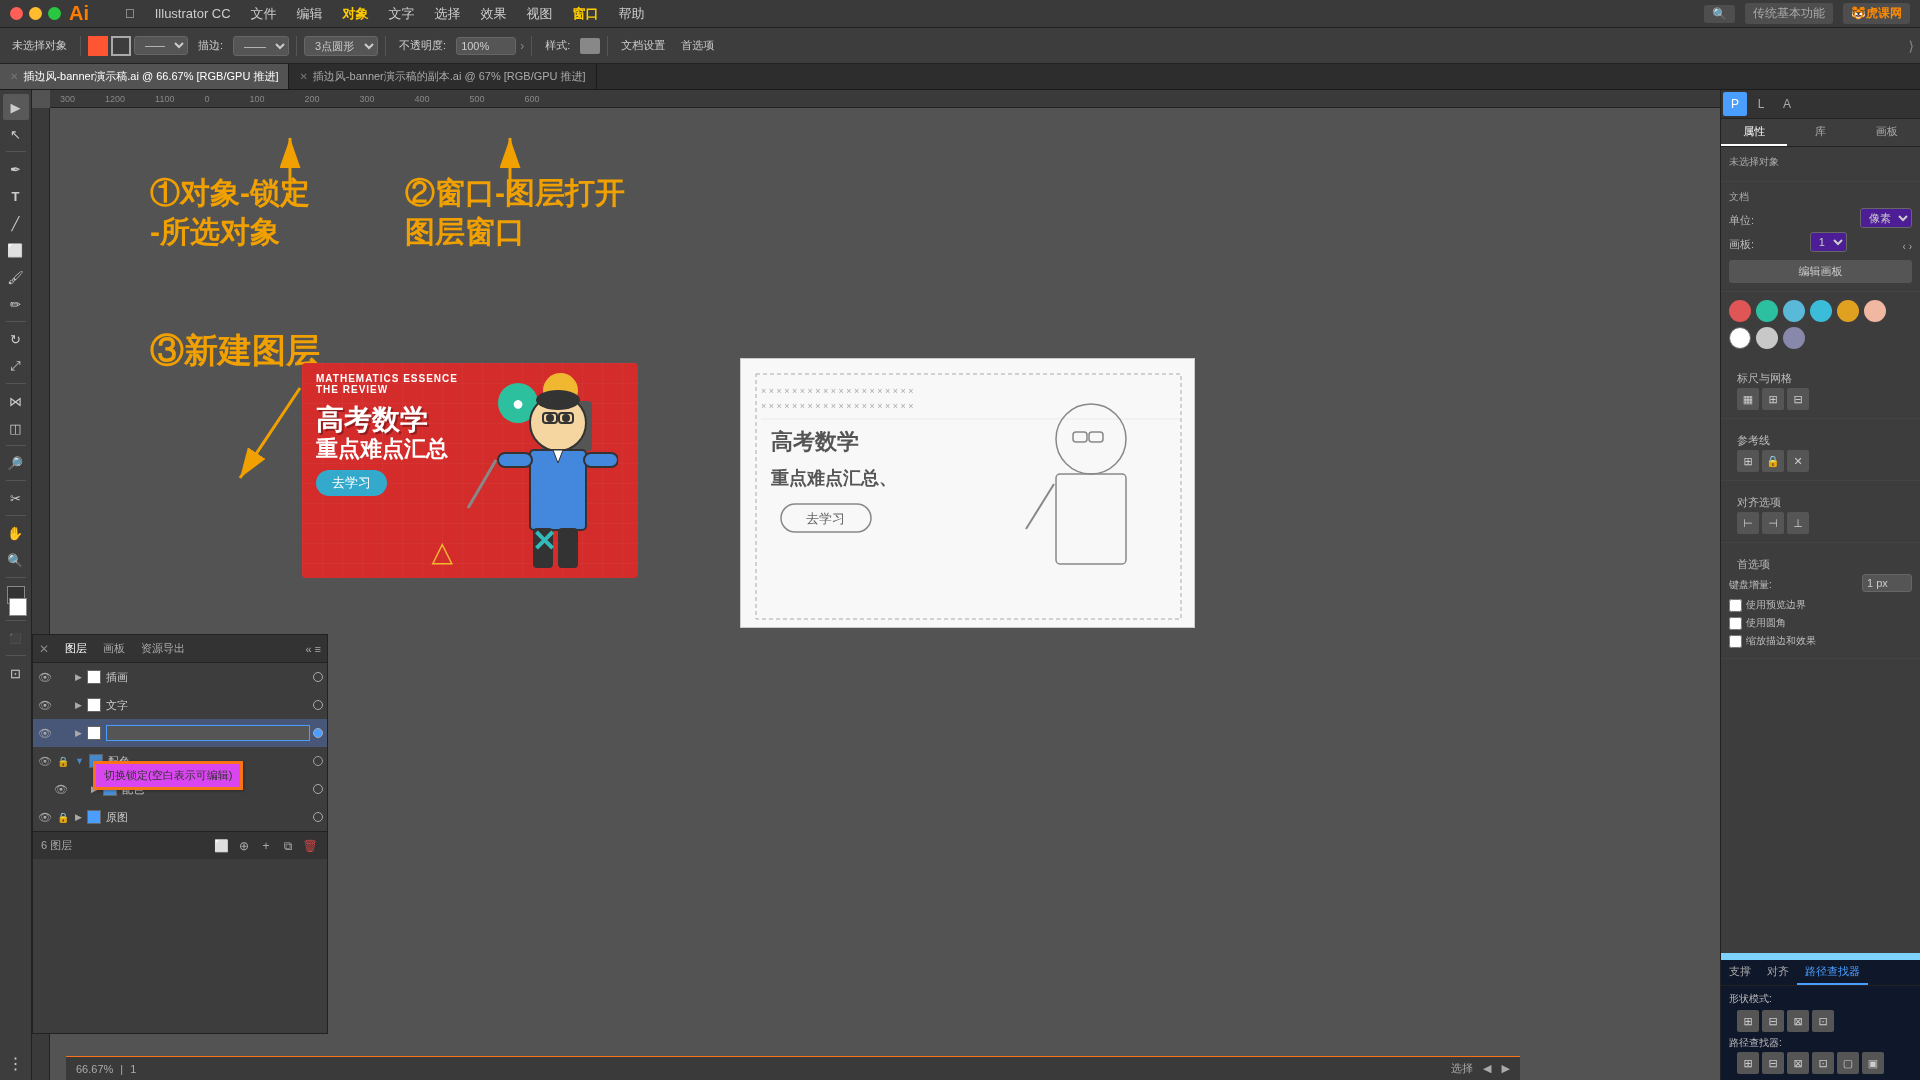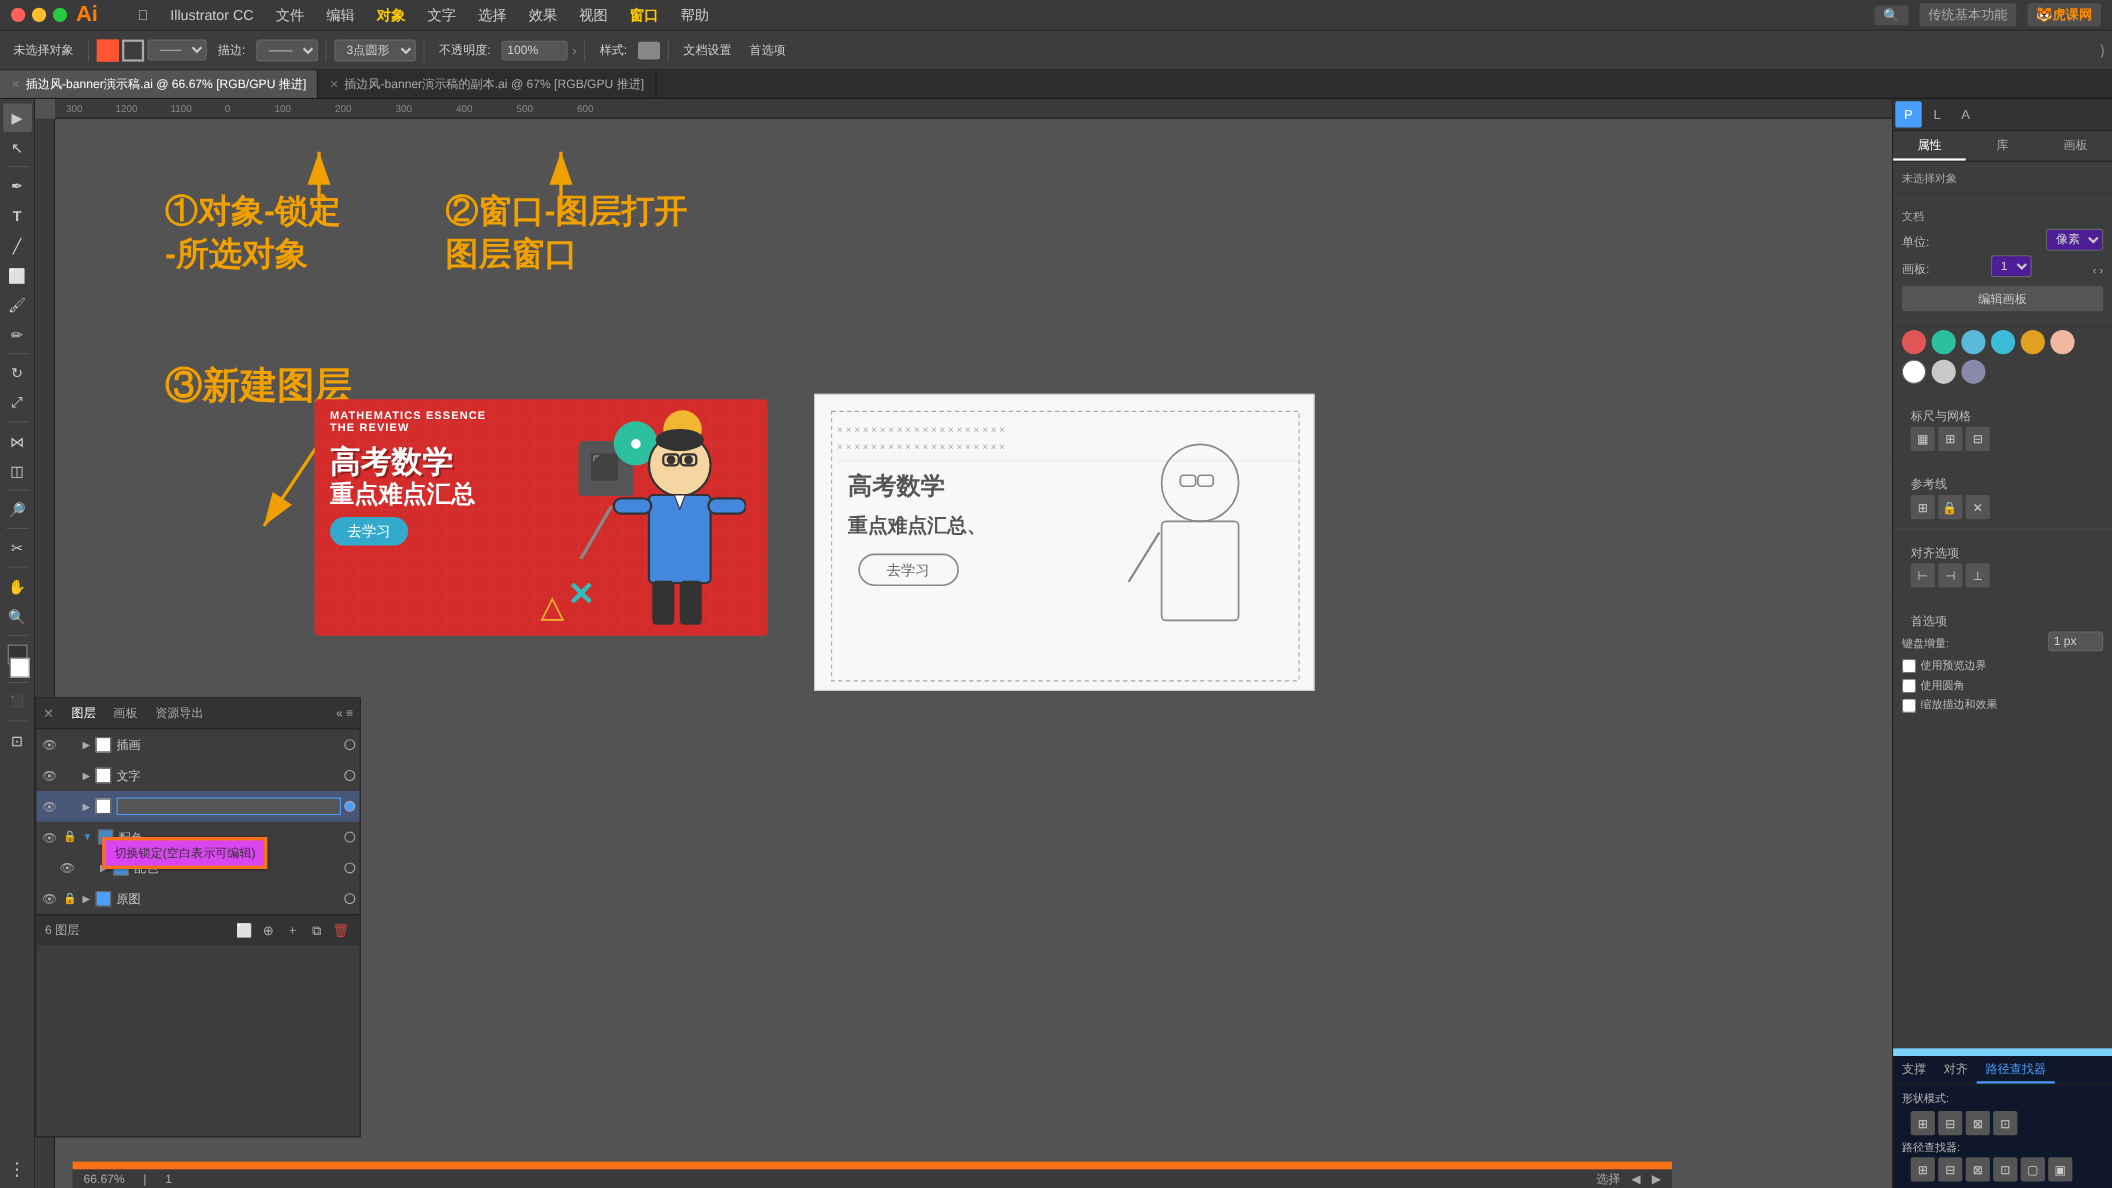--- a/index.html
+++ b/index.html
@@ -114,22 +114,22 @@
     
     .tooltip {
       position: absolute; background: #d946ef; border: 3px solid #f97316;
       padding: 4px 8px; font-size: 11px; color: #333; white-space: nowrap;
       z-index: 20; box-shadow: 1px 1px 3px rgba(0,0,0,0.3);
     }
 
     
     #status-bar {
       position: absolute; bottom: 0; left: 34px; right: 200px; height: 24px;
-      background: #3a3a3a; border-top: 7px solid #f97316;
-      display: flex; align-items: center; padding: 0 10px; gap: 17px;
+      background: #3a3a3a; border-top: 1px solid #f97316;
+      display: flex; align-items: center; padding: 0 10px; gap: 7px;
     }
     .status-item { font-size: 11px; color: #aaa; }
     .rb-tabs { display: flex; border-bottom: 1px solid #222; }
     .rb-tab { padding: 4px 8px; font-size: 11px; color: #aaa; cursor: pointer; }
     .rb-tab.active { color: #4a9eff; border-bottom: 2px solid #4a9eff; }
 
     
     .arrow-svg { position: absolute; pointer-events: none; }
   </style>
 </head>
@@ -282,21 +282,21 @@
 
       <svg class="arrow-svg" style="left:170px;top:270px;width:150px;height:120px;">
         <defs>
             <marker id="arrowhead3" markerWidth="10" markerHeight="7" refX="10" refY="3.5" orient="auto">
               <polygon points="0 0, 10 3.5, 0 7" fill="#f0a000"></polygon>
             </marker>
           </defs>
         <line x1="80" y1="10" x2="20" y2="100" stroke="#f0a000" stroke-width="3" marker-end="url(#arrowhead3)"></line>
       </svg>
 
-      <div style="position:absolute;top:255px;left:236px;width:412px;height:215px;background:#d42b2b;border-radius:4px;overflow:hidden;">
+      <div style="position:absolute;top:255px;left:252px;width:336px;height:215px;background:#d42b2b;border-radius:4px;overflow:hidden;">
 
         <div style="position:absolute;inset:0;opacity:0.15;">
           <svg width="420" height="215">
             <defs>
                 <pattern id="grid" width="20" height="20" patternUnits="userSpaceOnUse">
                   <path d="M 20 0 L 0 0 0 20" fill="none" stroke="white" stroke-width="0.5"></path>
                 </pattern>
               </defs>
             <rect width="420" height="215" fill="url(#grid)"></rect>
           </svg>

